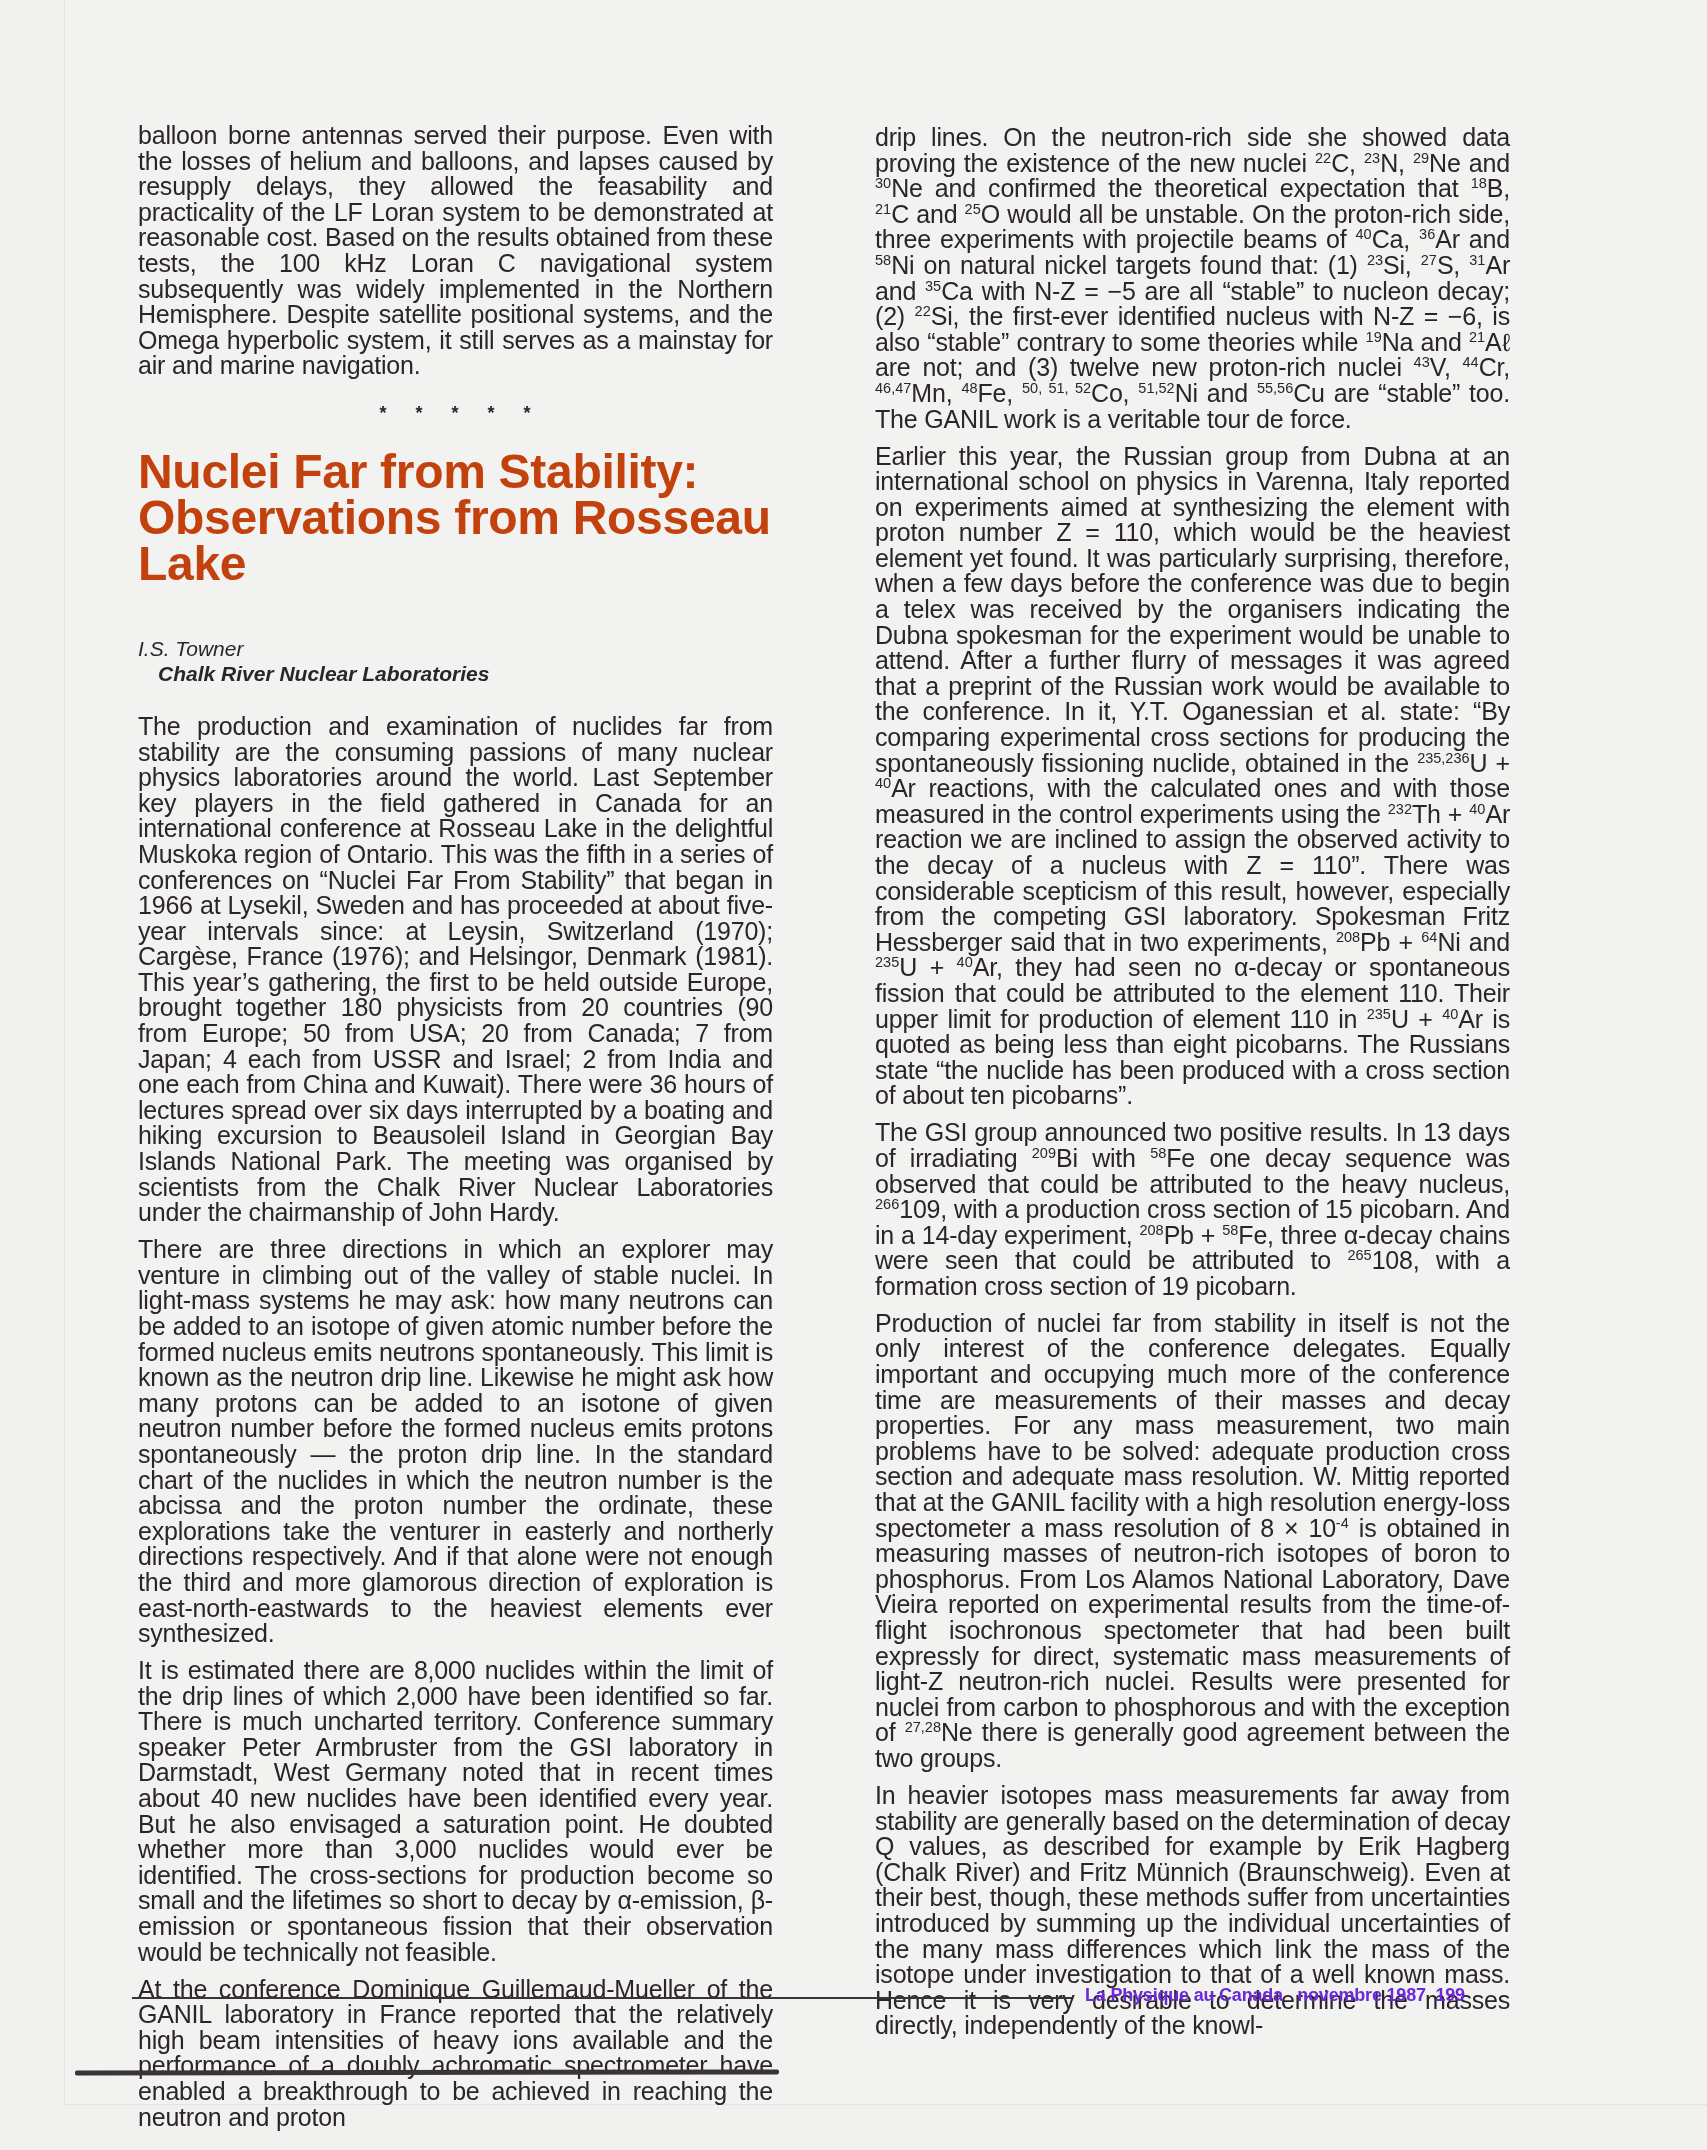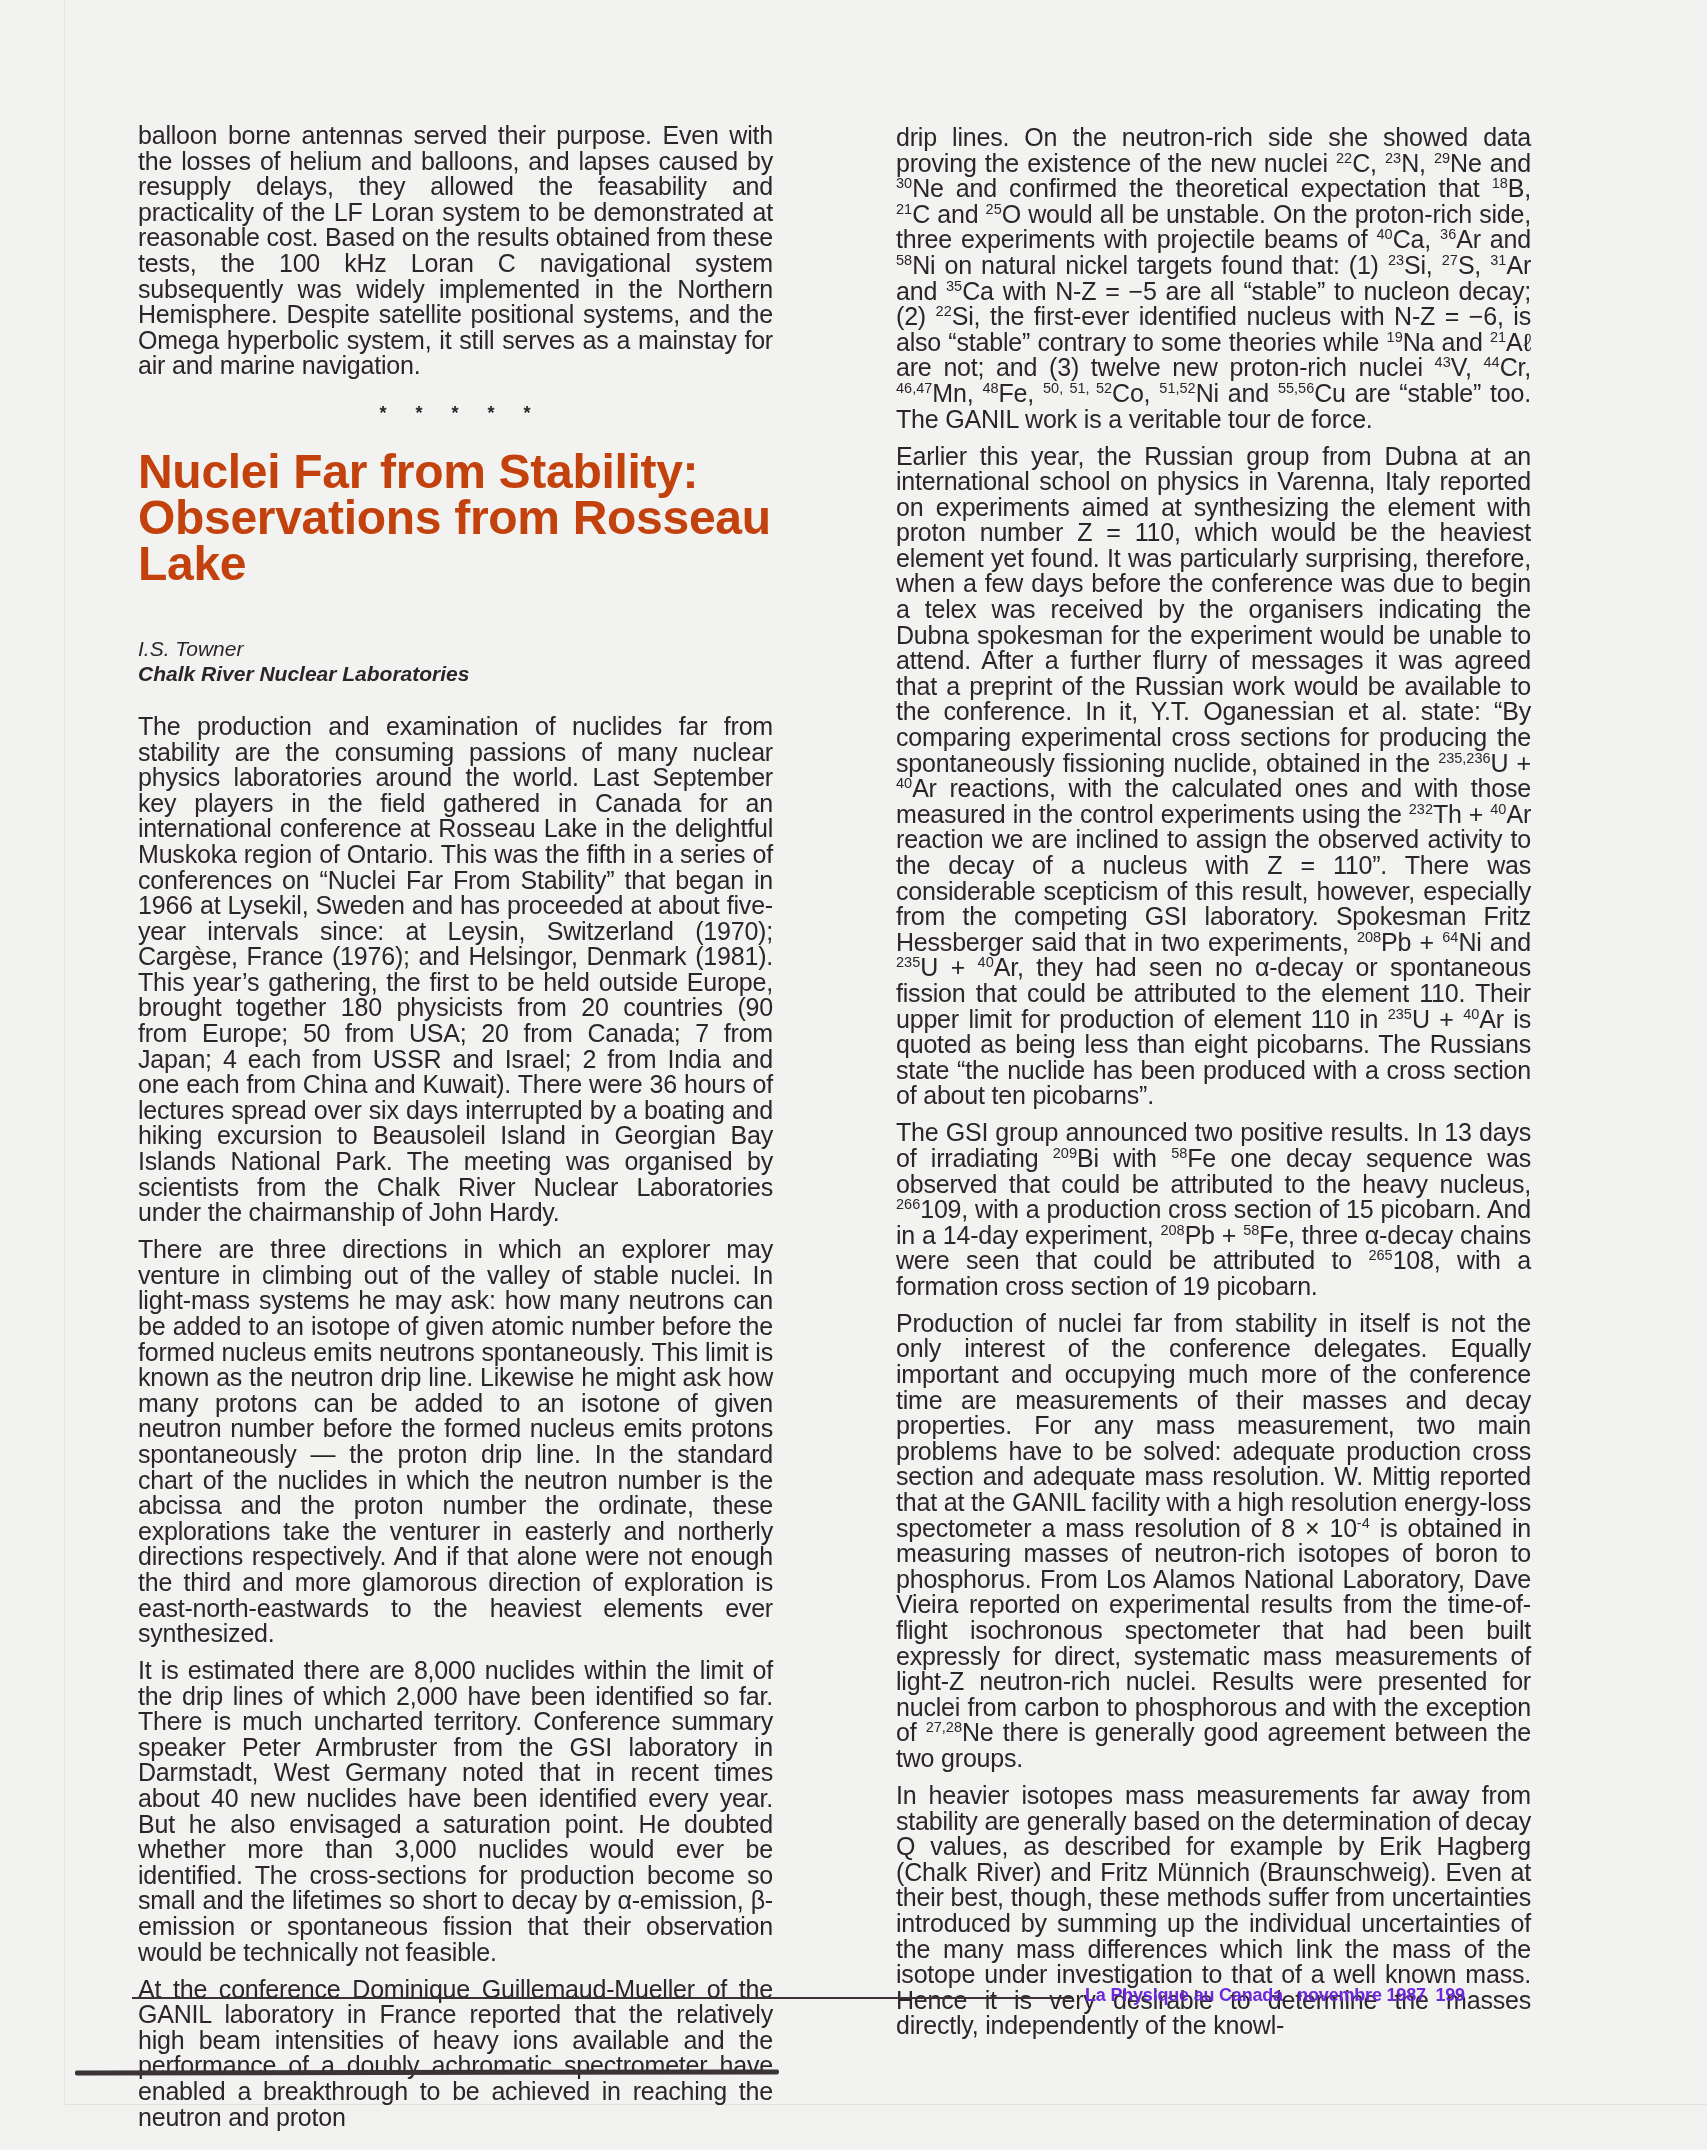--- a/index.html
+++ b/index.html
@@ -5,36 +5,36 @@
   html, body { margin:0; padding:0; }
   body {
     width:1708px; height:2151px; position:relative; overflow:hidden;
     background:#f1f1f0;
     font-family:"Liberation Sans", "DejaVu Sans", sans-serif;
     color:#2b2527;
   }
   .paper-edge { position:absolute; left:64px; top:0; width:1644px; height:2104px; background:#f2f2f1; border-left:0.6px solid #e6e6e4; border-bottom:1.2px solid #e3e3e1; }
   .col { position:absolute; top:123px; }
   .col-left { left:138px; width:635px; }
-  .col-right { left:896px; width:635px; top:125px; }
+  .col-right { left:875px; width:635px; top:125px; }
   p.body {
     margin:0 0 11.4px 0;
     font-size:25px; line-height:25.6px;
     text-align:justify; text-align-last:left;
     letter-spacing:-0.2px;
   }
   .cut { margin-top:-2.4px; }
   .stars { text-align:center; font-size:18px; letter-spacing:12px; margin:24px 0 25px 10.8px; font-weight:bold; }
   h1.title {
     margin:0; font-size:48px; line-height:46px; font-weight:bold;
     letter-spacing:-0.3px; color:#c2410c;
   }
   .byline { margin:49px 0 28px 0; font-style:italic; font-size:21px; line-height:25px; }
   .byline .author { font-weight:normal; }
-  .byline .affil { font-weight:bold; }
+  .byline .affil { font-weight:bold;margin-left:20px; }
   sup { font-size:0.58em; vertical-align:0.62em; line-height:0; letter-spacing:0; }
   .footer-rule { position:absolute; left:132px; top:1997px; width:940px; height:1.8px; background:#3a3236; }
   .footer-text { position:absolute; left:1085px; top:1985px; font-size:18px; font-weight:bold; letter-spacing:-0.2px; color:#6d28d9; white-space:pre; }
   .bottom-bar { position:absolute; left:75px; top:2070px; width:704px; height:4.8px; background:#3a3437; border-radius:1.8px; transform:rotate(-0.1deg); }
 </style>
 </head>
 <body>
 
 <div class="paper-edge"></div>
 

